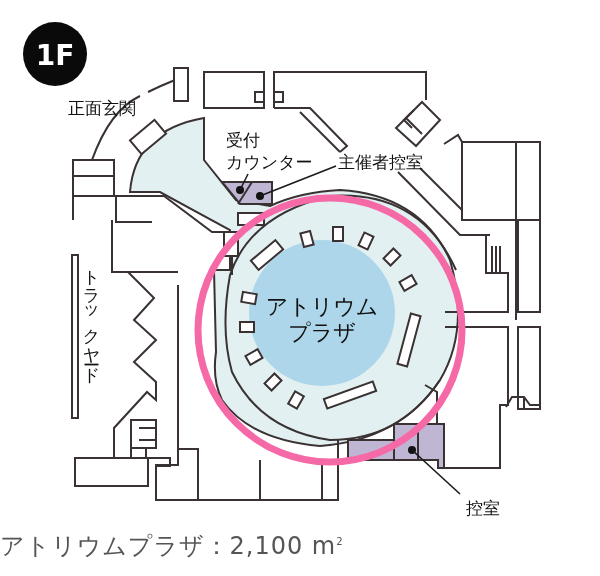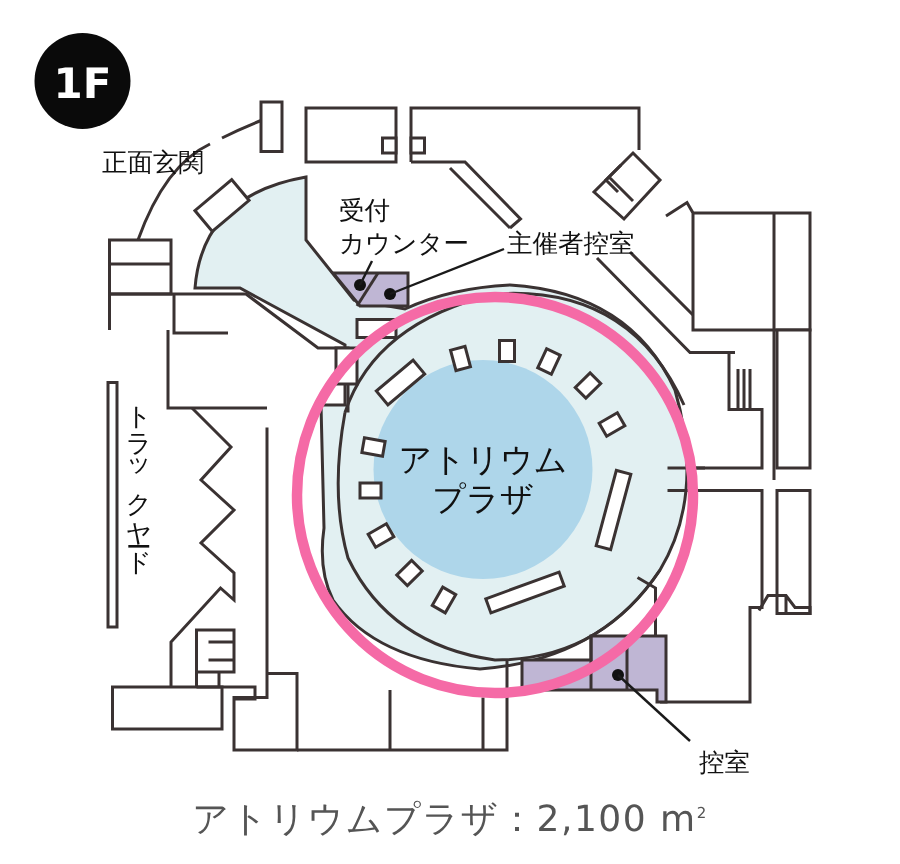--- a/index.html
+++ b/index.html
@@ -11,21 +11,21 @@
   .lobby { fill: #e2f0f2; stroke: #3a3232; stroke-width: 2; }
   .plaza { fill: #aed6ea; stroke: none; }
   .room { fill: #bfb6d4; stroke: #3a3232; stroke-width: 2; }
   .ring { fill: none; stroke: #f56aa6; stroke-width: 7; }
   .leader { fill: none; stroke: #1a1a1a; stroke-width: 1.6; }
   .dot { fill: #111111; }
   .lbl { font-size: 17px; fill: #111111; }
   .lbl-big { font-size: 22px; fill: #111111; }
   .floor-badge { fill: #0a0a0a; }
   .floor-text { fill: #ffffff; font-size: 28px; font-weight: bold; }
-  .footer { position: absolute; left: 0; width: 600px; top: 530px; text-align: center;
+  .footer { position: absolute; left: 0; width: 600px; top: 530px; 
             font-size: 24px; color: #555555; font-family: "DejaVu Sans", sans-serif; letter-spacing: 1px; }
   .footer sup { font-size: 10px; }
 </style>
 </head>
 <body>
 
 <svg id="map" viewBox="0 0 600 576" xmlns="http://www.w3.org/2000/svg">
 
   <g>
     <circle class="floor-badge" cx="55" cy="54" r="32"></circle>

